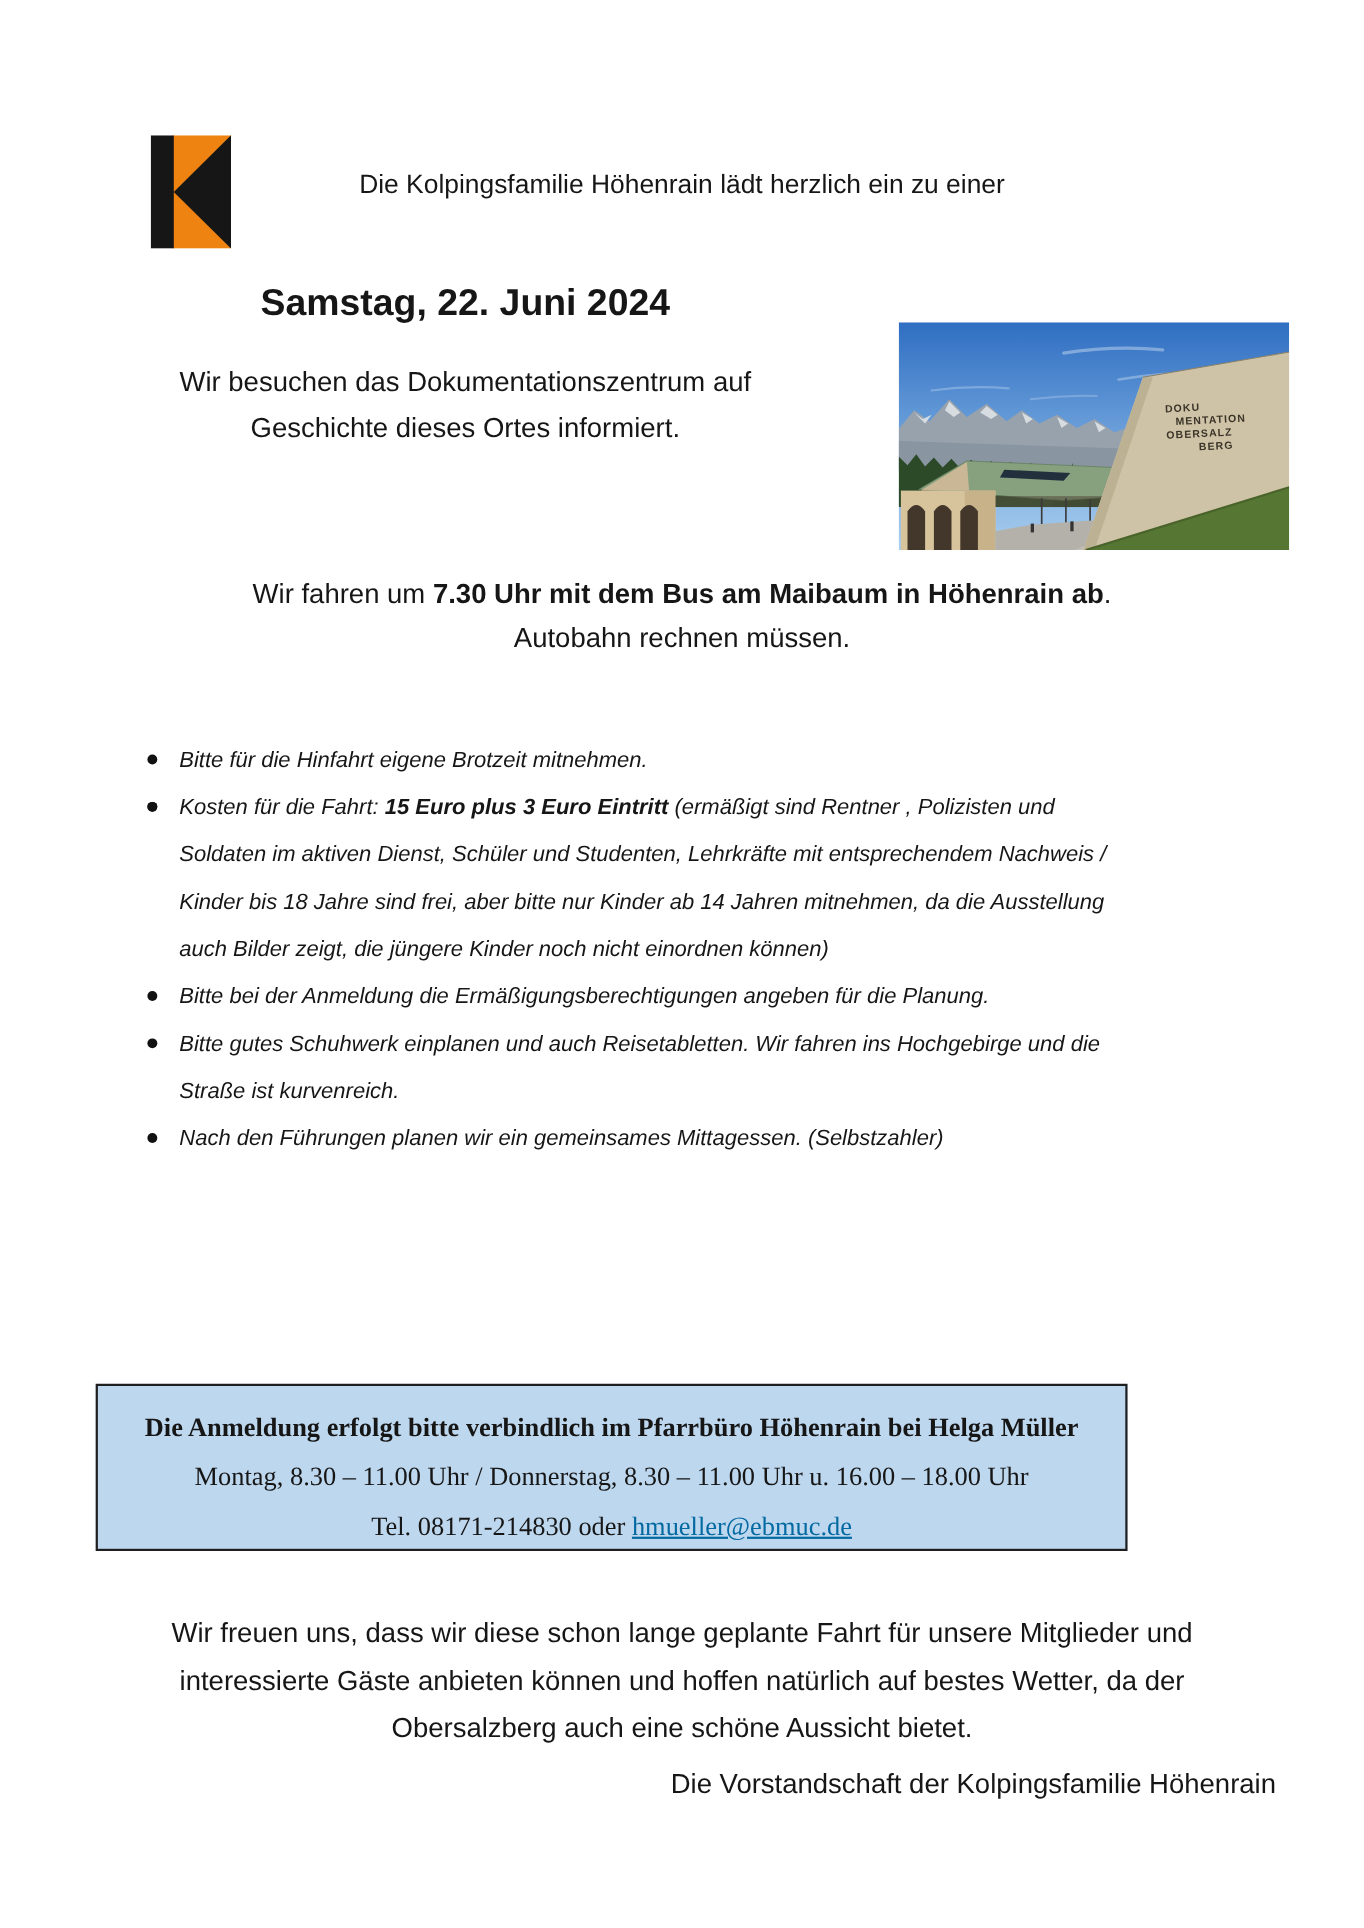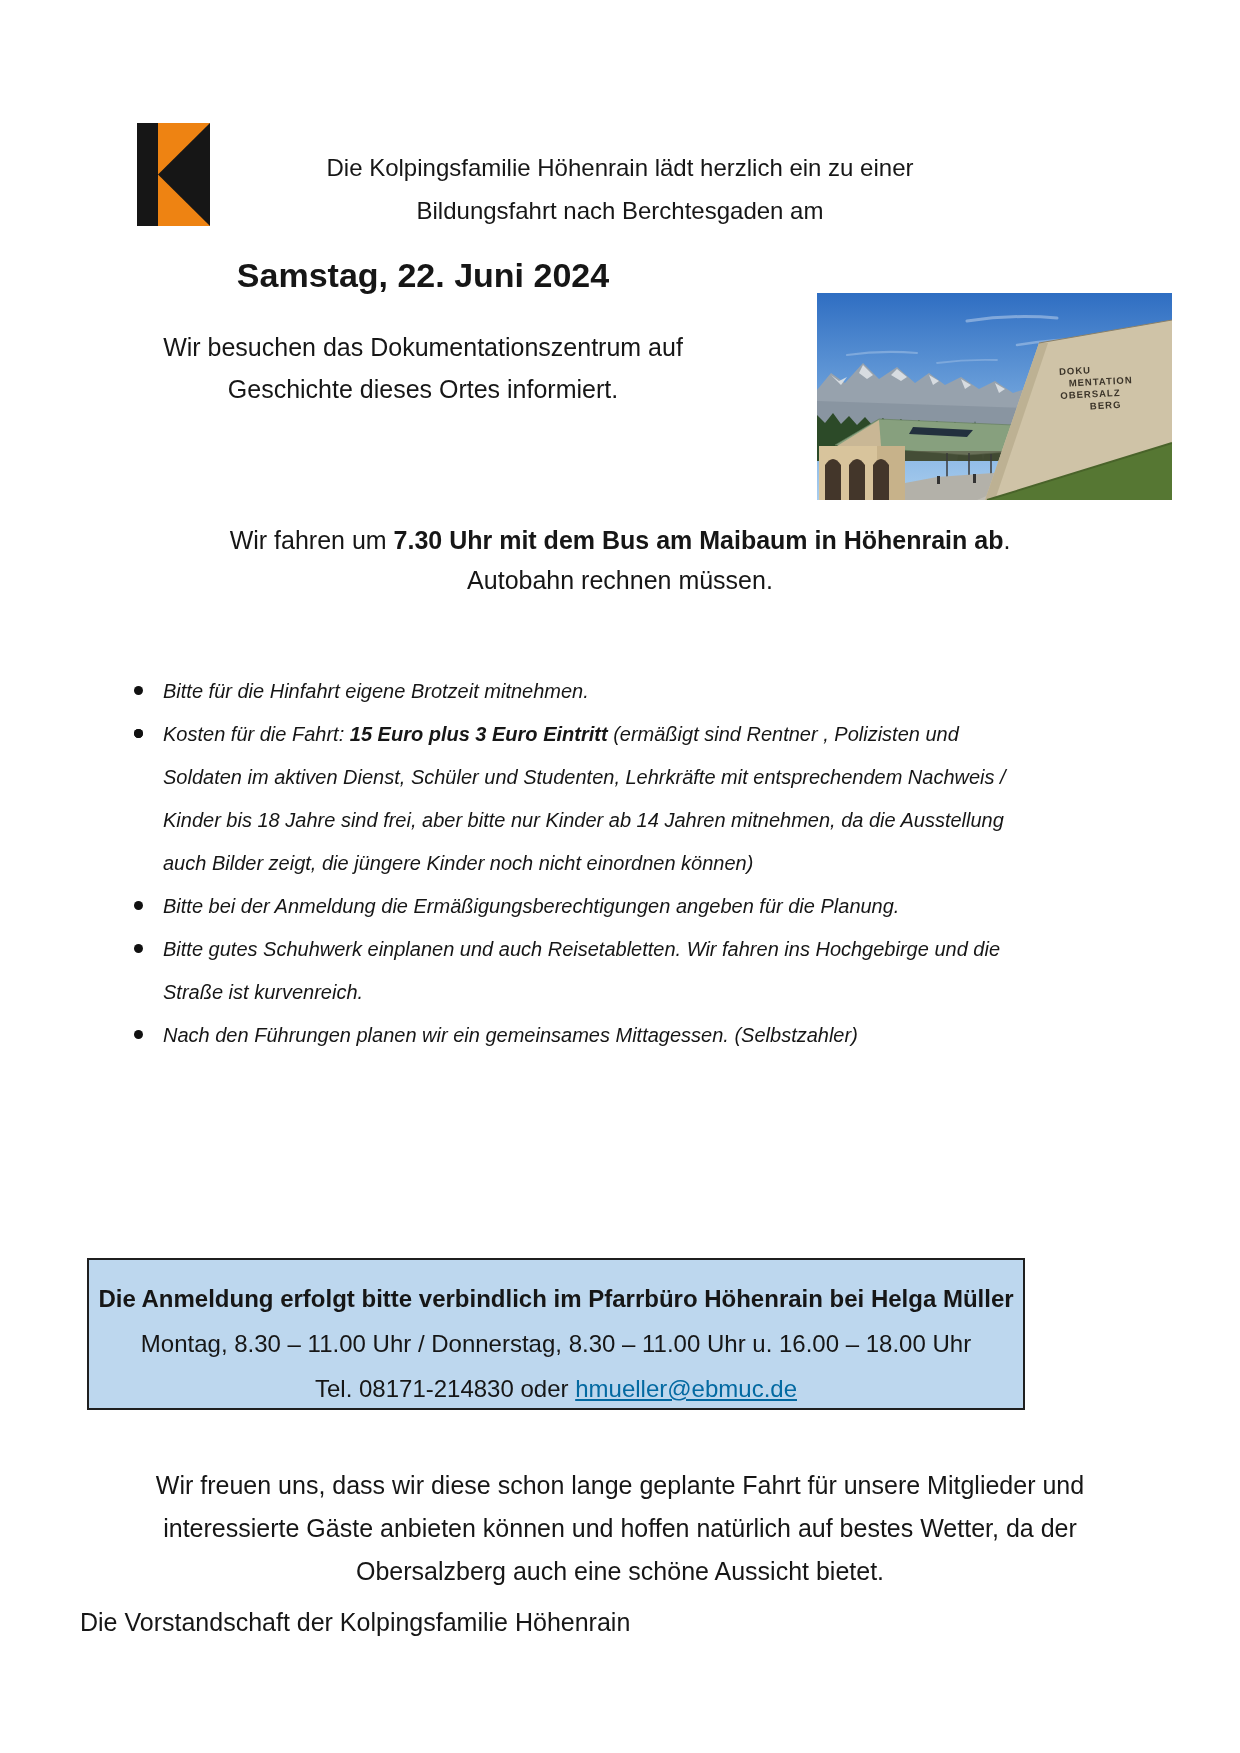--- a/index.html
+++ b/index.html
@@ -38,45 +38,44 @@
   .bullets { position:absolute; left:130px; top:670px; width:905px;
     margin:0; padding:0; list-style:none;
     font-size:20px; font-style:italic; line-height:43px; }
   .bullets li { position:relative; padding-left:33px; }
   .bullet-dot { position:absolute; left:4px; top:16px; width:9px; height:9px;
     border-radius:50%; background:#111111; }
 
   
   .reg-box { position:absolute; left:87px; top:1258px; width:938px; height:152px;
     box-sizing:border-box; background:#BDD7EE; border:2px solid #1f1f1f;
-    text-align:center; font-size:24px; line-height:45px; padding-top:16px; }
+    text-align:center; font-size:24px; line-height:45px; padding-top:16px;font-family:Liberation Serif, serif; }
   .email { color:#0369a1; text-decoration:underline; cursor:pointer; }
 
   
   .closing { position:absolute; left:80px; top:1464px; width:1080px;
     text-align:center; font-size:25px; line-height:43px; }
   .signature { position:absolute; left:80px; top:1608px; width:1080px;
-    text-align:left; font-size:25px; }
+    text-align:right; font-size:25px; }
 </style>
 </head>
 <body>
 
 <div class="page">
 
   <div class="logo">
     <svg viewBox="0 0 73 103" preserveAspectRatio="none">
       <rect x="20" y="0" width="53" height="103" fill="#EE8312"></rect>
       <rect x="0" y="0" width="21" height="103" fill="#161616"></rect>
       <polygon points="73,0 73,103 21,51.5" fill="#161616"></polygon>
     </svg>
   </div>
 
   <div class="header-block">
     <div>Die Kolpingsfamilie Höhenrain lädt herzlich ein zu einer</div>
-    <div>Bildungsfahrt nach Berchtesgaden am</div>
   </div>
 
   <div class="date-heading">Samstag, 22. Juni 2024</div>
 
   <div class="intro">
     <div>Wir besuchen das Dokumentationszentrum auf</div>
     <div>Geschichte dieses Ortes informiert.</div>
   </div>
 
   <div class="photo" aria-label="Dokumentationszentrum Obersalzberg mit Bergpanorama">

